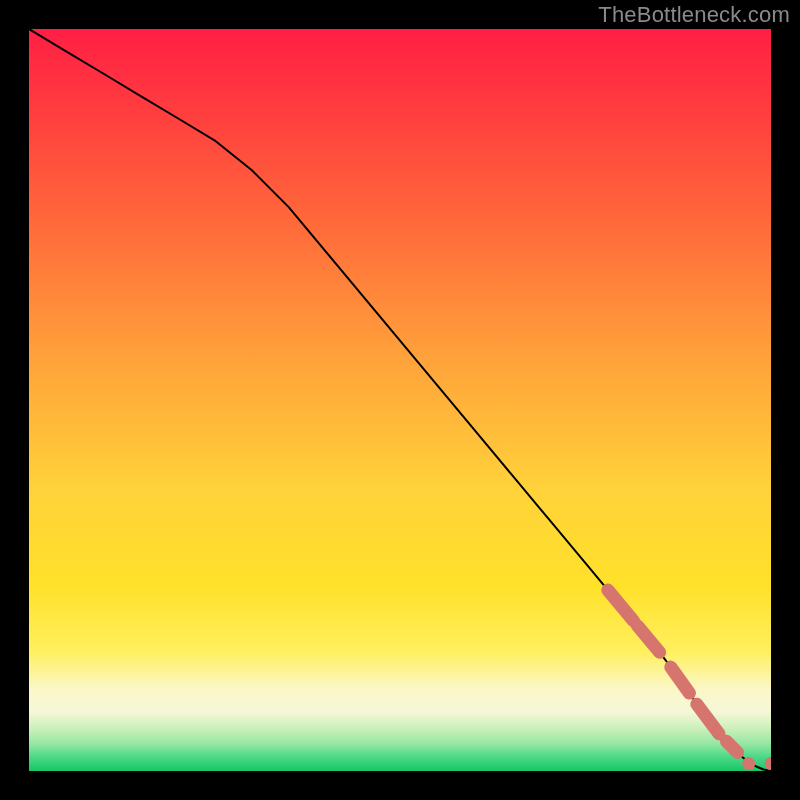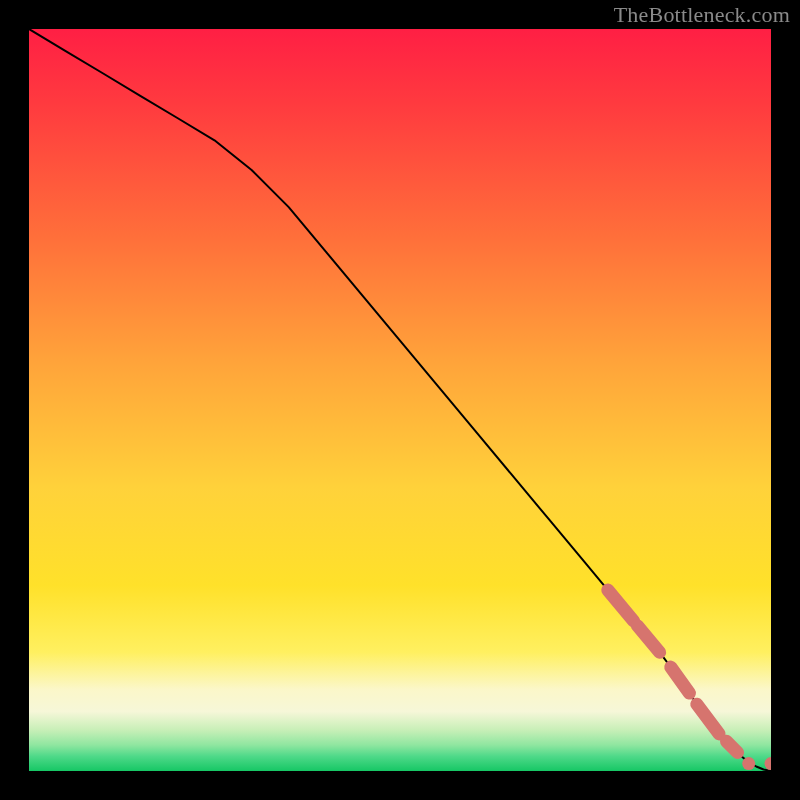--- a/index.html
+++ b/index.html
@@ -7,21 +7,21 @@
   .stage {
     position: relative;
     width: 800px;
     height: 800px;
     background: #000;
   }
   .watermark {
     position: absolute;
     top: 2px;
     right: 10px;
-    font-family: Liberation Serif, serif;
+    font-family: Liberation Sans, sans-serif;
     font-size: 22px;
     color: #8a8a8a;
     letter-spacing: 0.2px;
     z-index: 5;
   }
   .plot {
     position: absolute;
     left: 29px;
     top: 29px;
     width: 742px;

